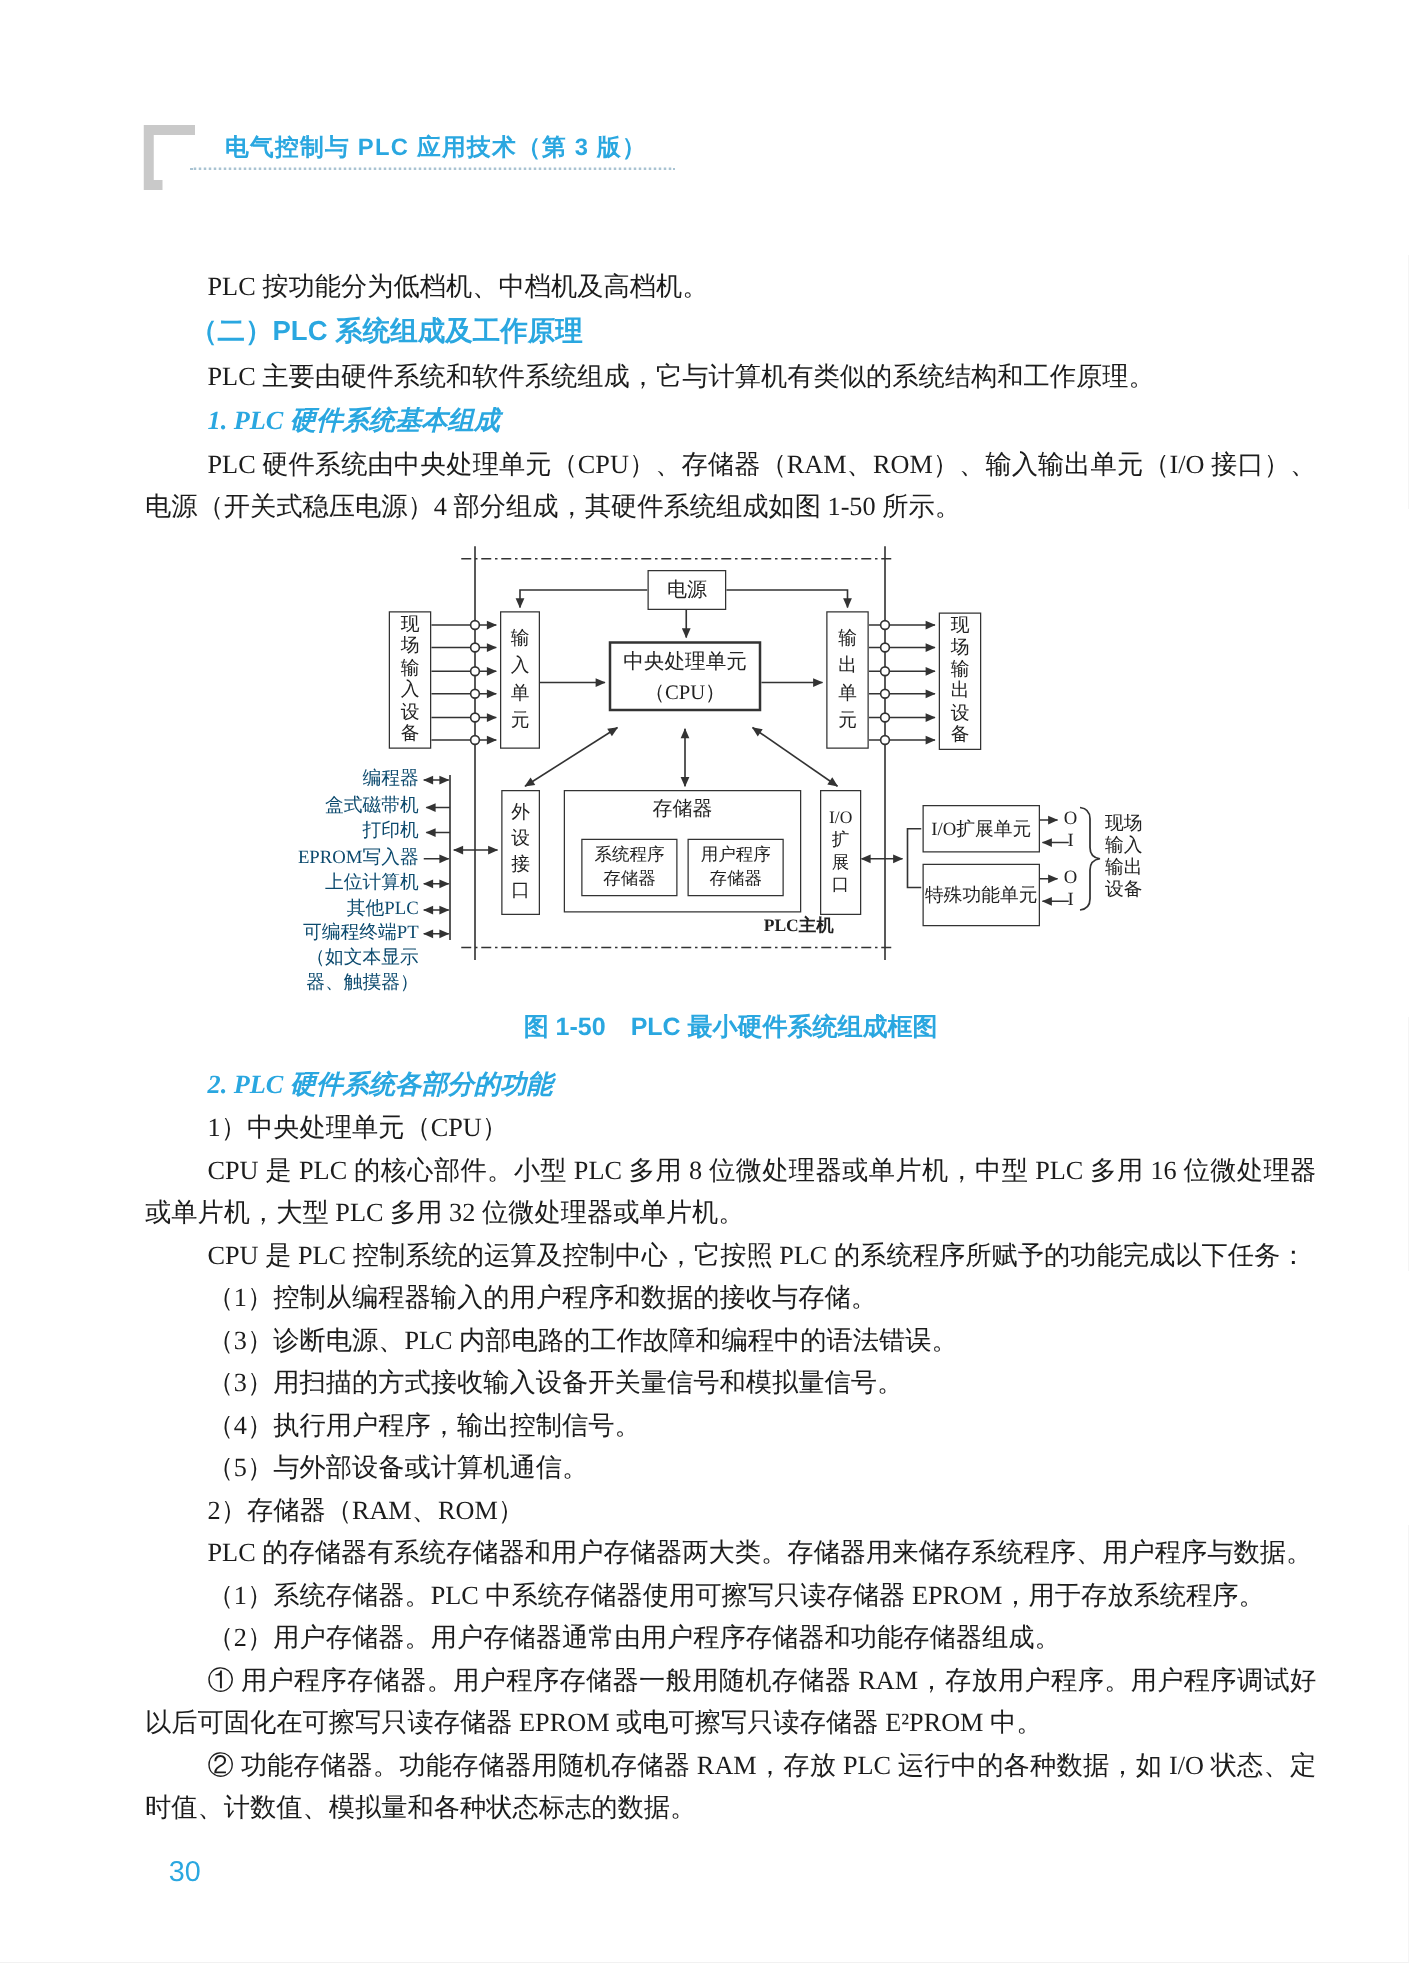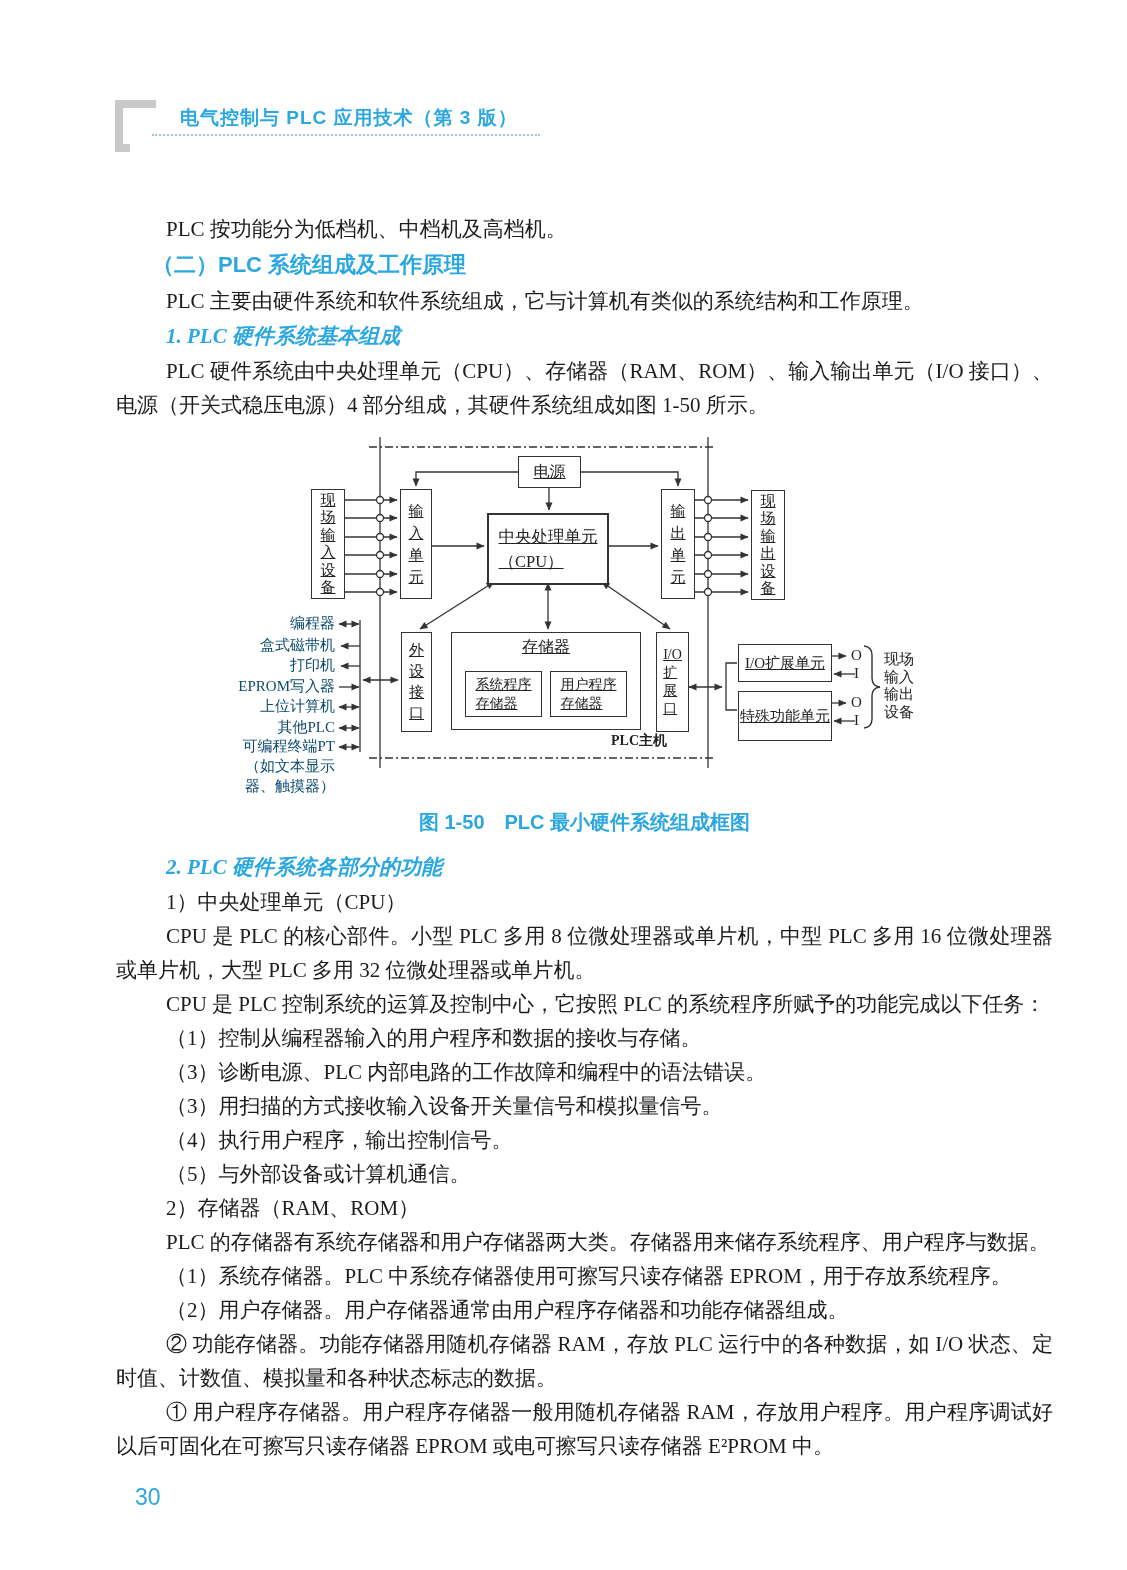--- a/index.html
+++ b/index.html
@@ -49,23 +49,22 @@
   }
 
   
   .fig{margin:12px 0 6px 0;}
   .diagram{position:relative;width:690px;height:366px;margin-left:127px;font-family:"Liberation Serif","DejaVu Serif",serif;}
   .diagram svg.wires{position:absolute;left:0;top:0;}
   .dbox{
     position:absolute;box-sizing:border-box;
     border:1.6px solid #333;background:#fff;
     display:flex;align-items:center;justify-content:center;
-    text-align:left;color:#222;
+    text-align:center;color:#222;
     white-space:pre-line;
-    text-decoration:underline;
   }
   .dlabel{position:absolute;color:#222;white-space:pre-line;}
   .vtext{font-size:15px;line-height:20px;}
   .periph{
     position:absolute;left:-16px;width:108px;text-align:right;
     font-size:15px;line-height:21px;color:#0c4a6e;white-space:pre-line;
   }
   .caption{
     margin-top:8px;text-align:center;
     font-family:"Liberation Sans","DejaVu Sans",sans-serif;
@@ -193,21 +192,21 @@
 场
 输
 入
 设
 备</div>
         <div class="dbox vtext" style="left:157px;top:55px;width:32px;height:110px;line-height:22px;">输
 入
 单
 元</div>
         <div class="dbox" style="left:275px;top:22px;width:63px;height:32px;font-size:16px;">电源</div>
-        <div class="dbox" style="left:244px;top:79px;width:122px;height:72px;font-size:16.5px;line-height:25px;border-width:2px;">中央处理单元
+        <div class="dbox" style="left:244px;top:79px;width:122px;height:56px;font-size:16.5px;line-height:25px;border-width:2px;">中央处理单元
 （CPU）</div>
         <div class="dbox vtext" style="left:418px;top:55px;width:34px;height:110px;line-height:22px;">输
 出
 单
 元</div>
         <div class="dbox vtext" style="left:508px;top:56px;width:34px;height:110px;line-height:17.5px;">现
 场
 输
 出
 设
@@ -260,18 +259,18 @@
     <p class="bp">CPU 是 PLC 控制系统的运算及控制中心，它按照 PLC 的系统程序所赋予的功能完成以下任务：</p>
     <p class="bp">（1）控制从编程器输入的用户程序和数据的接收与存储。</p>
     <p class="bp">（3）诊断电源、PLC 内部电路的工作故障和编程中的语法错误。</p>
     <p class="bp">（3）用扫描的方式接收输入设备开关量信号和模拟量信号。</p>
     <p class="bp">（4）执行用户程序，输出控制信号。</p>
     <p class="bp">（5）与外部设备或计算机通信。</p>
     <p class="bp">2）存储器（RAM、ROM）</p>
     <p class="bp">PLC 的存储器有系统存储器和用户存储器两大类。存储器用来储存系统程序、用户程序与数据。</p>
     <p class="bp">（1）系统存储器。PLC 中系统存储器使用可擦写只读存储器 EPROM，用于存放系统程序。</p>
     <p class="bp">（2）用户存储器。用户存储器通常由用户程序存储器和功能存储器组成。</p>
+    <p class="bp">① 用户程序存储器。用户程序存储器一般用随机存储器 RAM，存放用户程序。用户程序调试好以后可固化在可擦写只读存储器 EPROM 或电可擦写只读存储器 E²PROM 中。</p>
     <p class="bp">② 功能存储器。功能存储器用随机存储器 RAM，存放 PLC 运行中的各种数据，如 I/O 状态、定时值、计数值、模拟量和各种状态标志的数据。</p>
-    <p class="bp">① 用户程序存储器。用户程序存储器一般用随机存储器 RAM，存放用户程序。用户程序调试好以后可固化在可擦写只读存储器 EPROM 或电可擦写只读存储器 E²PROM 中。</p>
   </div>
 
   <div class="pagenum">30</div>
 </div>
 
 </body></html>

